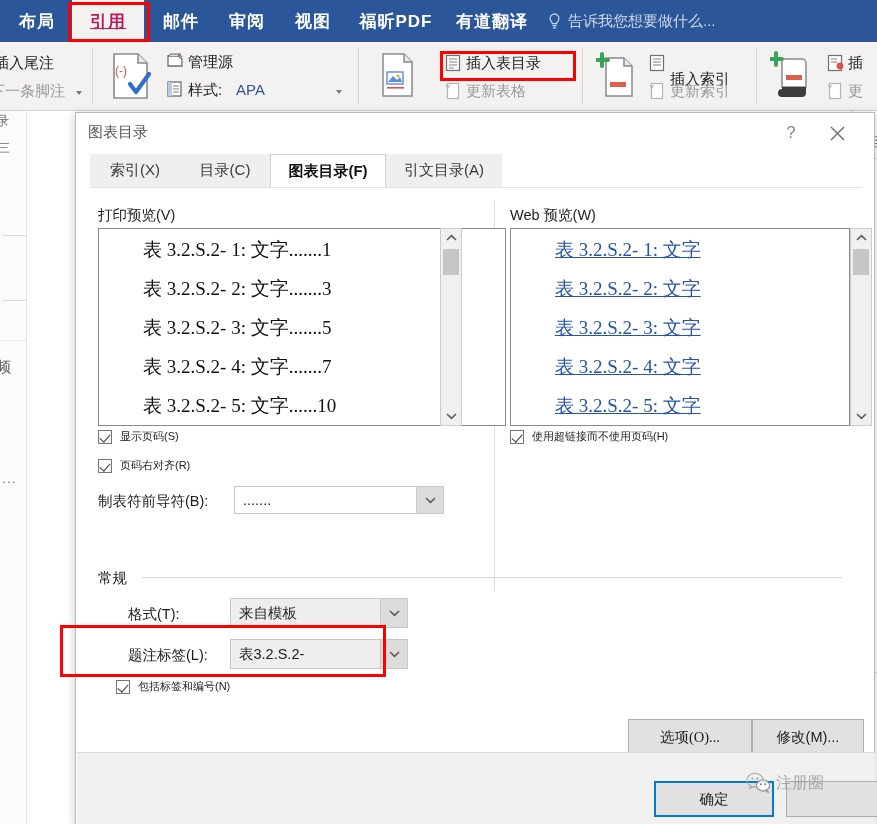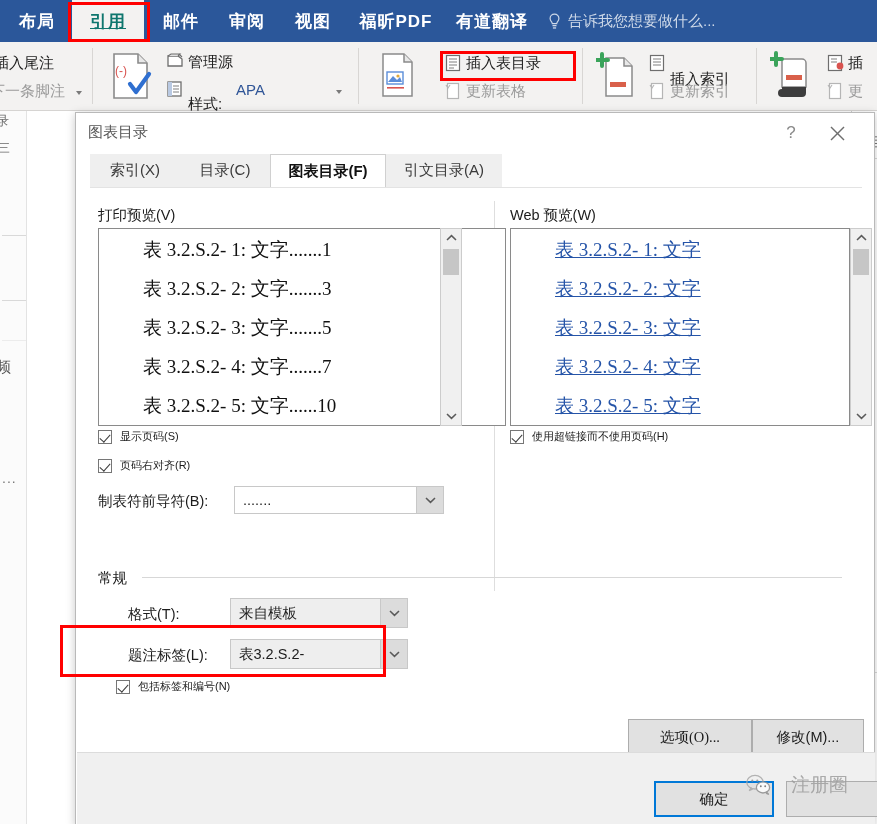--- a/index.html
+++ b/index.html
@@ -17,21 +17,21 @@
     position:absolute;left:0;top:0;width:877px;height:42px;
     background:#2b579a;
   }
   .tab{
     position:absolute;top:0;height:42px;
     display:flex;align-items:center;justify-content:center;
     color:#ffffff;font-size:17px;font-weight:bold;letter-spacing:1px;
     white-space:nowrap;
   }
   .tab.active{
-    background:#f3f2f1;color:#0f766e;text-decoration:underline;
+    background:#f3f2f1;color:#be185d;text-decoration:underline;
   }
   .tellme{
     position:absolute;top:0;height:42px;display:flex;align-items:center;
     color:#cdd8e8;font-size:15px;gap:7px;white-space:nowrap;
   }
   .bulb{
     display:inline-block;width:13px;height:17px;position:relative;
   }
   .bulb svg{display:block;}
 
@@ -172,22 +172,22 @@
   }
   .dlgbtn.primary{background:#e1e1e1;border:2px solid #0078d7;}
 
   .footerbar{
     position:absolute;left:1px;bottom:1px;width:798px;height:72px;background:#f0f0f0;
     border-top:1px solid #dcdcdc;box-sizing:border-box;
   }
 
   
   .watermark{
-    position:absolute;display:flex;align-items:center;gap:19px;
-    font-size:19px;color:#9e9e9e;white-space:nowrap;
+    position:absolute;display:flex;align-items:center;gap:4px;
+    font-size:16px;color:#9e9e9e;white-space:nowrap;
     opacity:.85;
   }
   .wechat{width:26px;height:22px;}
 </style>
 </head>
 <body>
 
 <div id="root">
 
   <div class="bgpanel" style="left:0;top:110px;width:26px;height:714px;background:#fbfbfb;border-right:1px solid #e3e3e3;"></div>
@@ -258,21 +258,21 @@
 
     <div class="gicon" style="left:166px;top:38px;">
       <svg width="18" height="18" viewBox="0 0 18 18">
         <rect x="2" y="2" width="13" height="14" fill="#ffffff" stroke="#6e6e6e" stroke-width="1.3"></rect>
         <rect x="2" y="2" width="4" height="14" fill="#b9c9e2"></rect>
         <line x1="7" y1="6" x2="13" y2="6" stroke="#8a8a8a" stroke-width="1.1"></line>
         <line x1="7" y1="9" x2="13" y2="9" stroke="#8a8a8a" stroke-width="1.1"></line>
         <line x1="7" y1="12" x2="13" y2="12" stroke="#8a8a8a" stroke-width="1.1"></line>
       </svg>
     </div>
-    <div class="rb-txt" style="left:188px;top:39px;margin-top:14px;">样式:</div>
+    <div class="rb-txt" style="left:188px;top:39px;">样式:</div>
     <div class="rb-txt blue" style="left:236px;top:39px;">APA</div>
     <div class="caret" style="left:336px;top:48px;"></div>
 
     <div class="rb-sep" style="left:358px;"></div>
 
     <div class="gicon" style="left:378px;top:10px;">
       <svg width="40" height="48" viewBox="0 0 40 48">
         <path d="M5 2 h21 l8 8 v34 h-29 z" fill="#ffffff" stroke="#8a8a8a" stroke-width="1.5"></path>
         <path d="M26 2 v8 h8" fill="#e8e8e8" stroke="#8a8a8a" stroke-width="1.5"></path>
         <rect x="9" y="20" width="16" height="12" fill="#ffffff" stroke="#5b8dd9" stroke-width="1.4"></rect>

